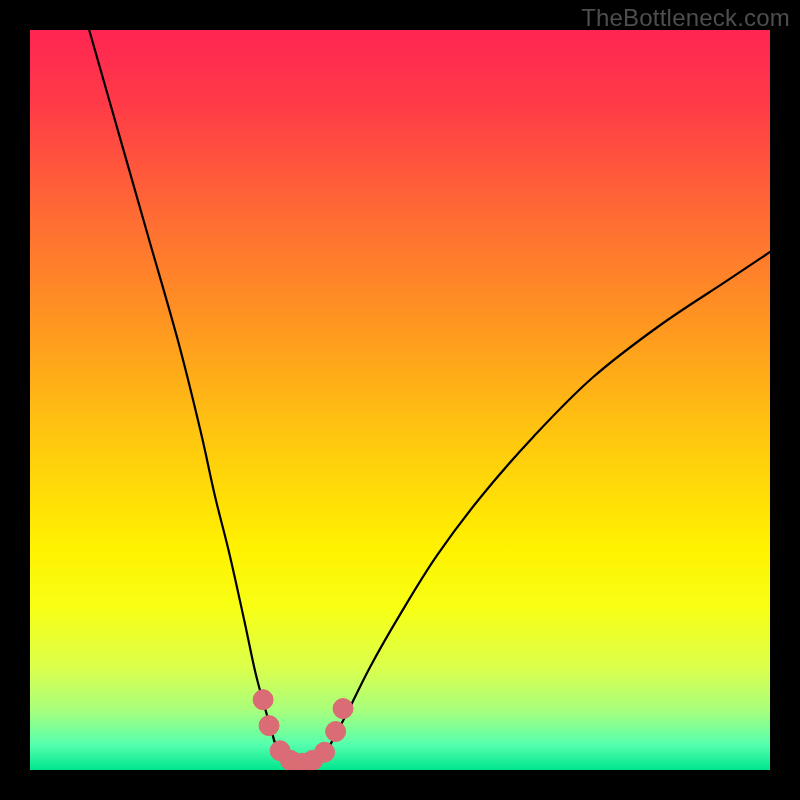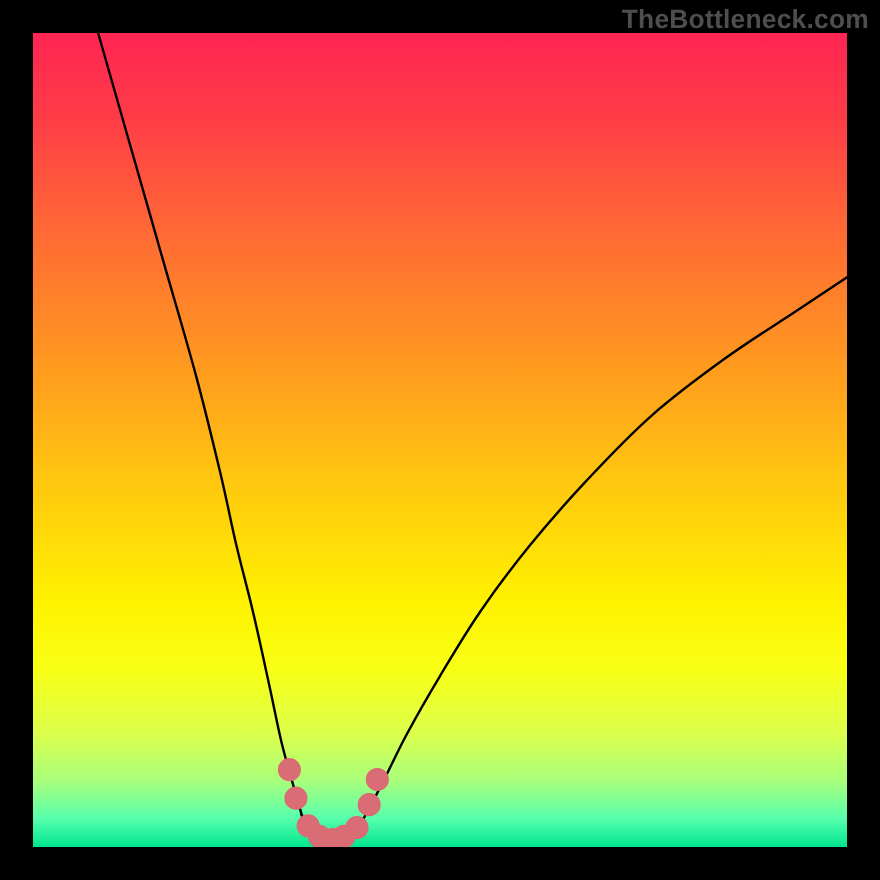--- a/index.html
+++ b/index.html
@@ -23,21 +23,21 @@
     position: absolute;
     left: 0; top: 0; width: 100%; height: 100%;
   }
   .watermark {
     position: absolute;
     top: 4px;
     right: 10px;
     color: #4e4e4e;
     font-size: 24px;
     letter-spacing: 0.2px;
-    font-weight: 700;
+    font-weight: 400;
     user-select: none;
     margin-left: 27px;
   }
   svg.plot {
     position: absolute;
     left: 0; top: 0; width: 100%; height: 100%;
     overflow: visible;
   }
 </style>
 </head>

